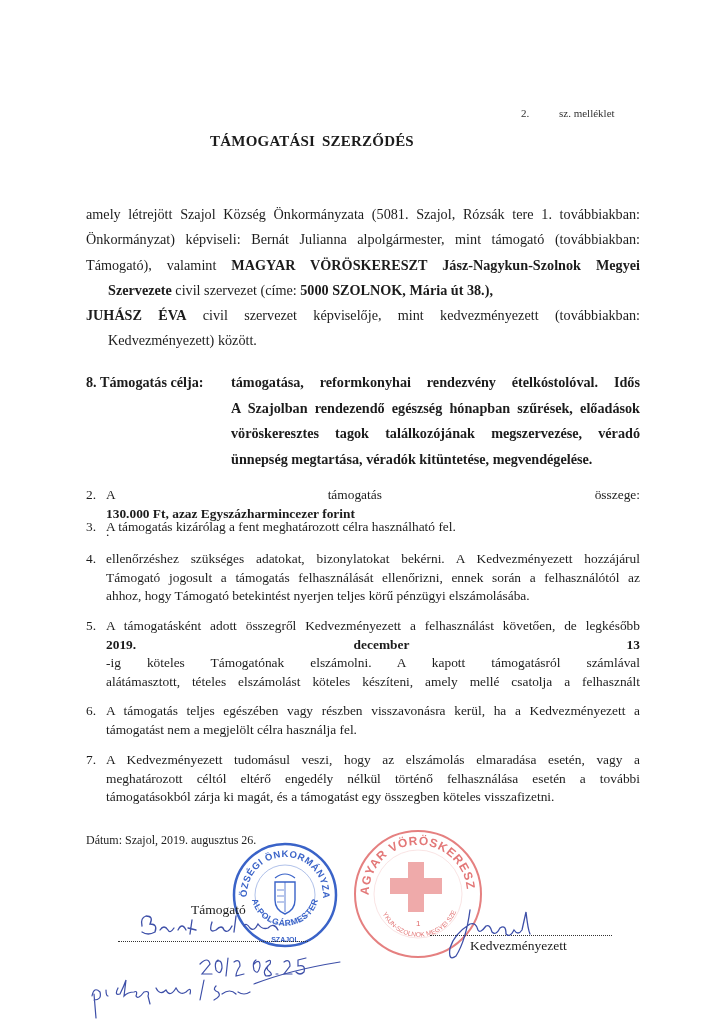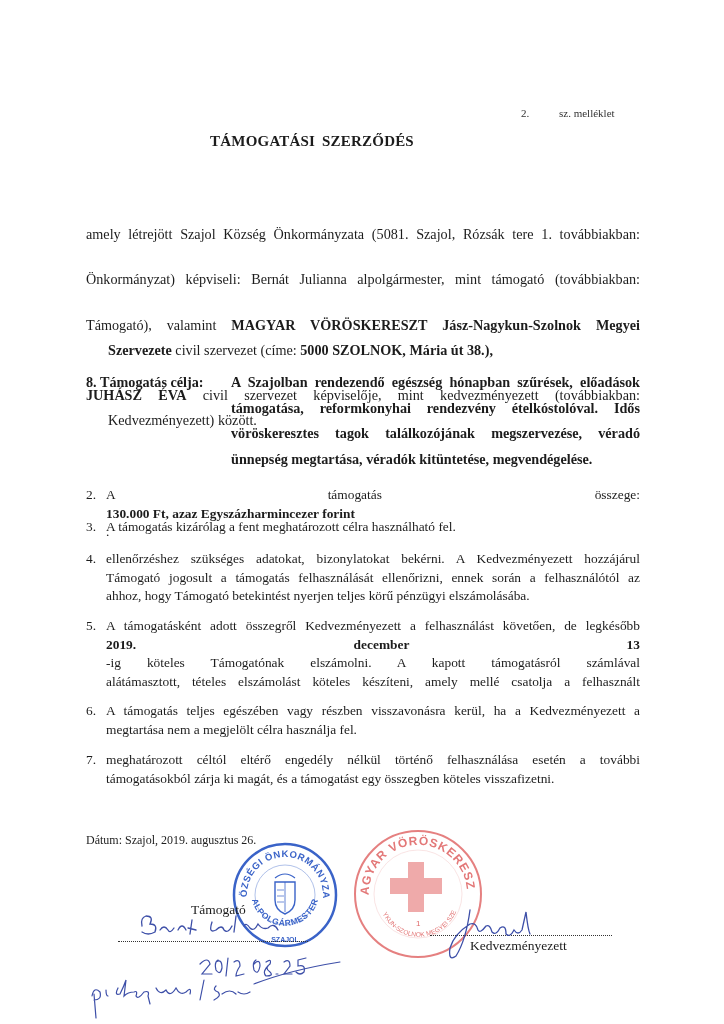--- a/index.html
+++ b/index.html
@@ -5,21 +5,21 @@
   html, body { margin: 0; padding: 0; background: #ffffff; }
   body { width: 724px; height: 1024px; position: relative; overflow: hidden;
          font-family: "Liberation Serif", "DejaVu Serif", serif; color: #1c1c1c; }
   .abs { position: absolute; }
   .annex { left: 521px; top: 107px; font-size: 11px; color: #333; }
   .annex .num { display: inline-block; width: 38px; }
   .title { left: 0; width: 624px; top: 133px; text-align: center; font-weight: bold;
            font-size: 15px; letter-spacing: 0.2px; word-spacing: 3px; }
   .intro { left: 86px; width: 554px; top: 202px; font-size: 14.2px; line-height: 25.3px;
            text-align: justify; text-align-last: left; }
-  .intro .jline { display: block; text-align: justify; text-align-last: justify; margin-top: 20px; }
+  .intro .jline { display: block; text-align: justify; text-align-last: justify; }
   .intro .lline { display: block; text-align: left; margin-left: 22px; }
   b { font-weight: bold; }
   .p1 { left: 86px; top: 370px; width: 554px; font-size: 14.2px; font-weight: bold; line-height: 25.6px; }
   .p1 .label { position: absolute; left: 0; top: 0; white-space: nowrap; }
   .p1 .body { position: absolute; left: 145px; width: 409px; }
   .p1 .body span { display: block; text-align: justify; text-align-last: justify; }
   .p1 .body span.last { text-align-last: left; }
   .item { left: 86px; width: 554px; font-size: 13.4px; line-height: 18.5px; }
   .item .n { position: absolute; left: 0; top: 0; }
   .item .t { margin-left: 20px; }
@@ -43,22 +43,22 @@
   <span class="jline">Önkormányzat) képviseli: Bernát Julianna alpolgármester, mint támogató (továbbiakban:</span>
   <span class="jline"><span>Támogató), valamint</span> <b>MAGYAR VÖRÖSKERESZT Jász-Nagykun-Szolnok Megyei</b></span>
   <span class="lline"><b>Szervezete</b><span> civil szervezet (címe: </span><b>5000 SZOLNOK, Mária út 38.),</b></span>
   <span class="jline"><b>JUHÁSZ ÉVA</b><span> civil szervezet képviselője, mint kedvezményezett (továbbiakban:</span></span>
   <span class="lline">Kedvezményezett) között.</span>
 </div>
 
 <div class="abs p1">
   <span class="label">8.  Támogatás célja:</span>
   <div class="body">
+    <span>támogatása, reformkonyhai rendezvény ételkóstolóval. Idős</span>
     <span>A Szajolban rendezendő egészség hónapban szűrések, előadások</span>
-    <span>támogatása, reformkonyhai rendezvény ételkóstolóval. Idős</span>
     <span>vöröskeresztes tagok találkozójának megszervezése, véradó</span>
     <span class="last">ünnepség megtartása, véradók kitüntetése, megvendégelése.</span>
   </div>
 </div>
 
 <div class="abs item" style="top:486px;">
   <span class="n">2.</span>
   <div class="t">
       <span class="last"><span>A támogatás összege: </span><b>130.000 Ft, azaz Egyszázharmincezer forint</b><span>.</span></span>
     </div>
@@ -86,27 +86,28 @@
     <span>A támogatásként adott összegről Kedvezményezett a felhasználást követően, de legkésőbb</span>
     <span><b>2019. december 13</b><span>-ig köteles Támogatónak elszámolni. A kapott támogatásról számlával</span></span>
     <span>alátámasztott, tételes elszámolást köteles készíteni, amely mellé csatolja a felhasznált</span>
   </div>
 </div>
 
 <div class="abs item" style="top:702px;">
   <span class="n">6.</span>
   <div class="t">
     <span>A támogatás teljes egészében vagy részben visszavonásra kerül, ha a Kedvezményezett a</span>
-    <span class="last">megtartása nem a megjelölt célra használja fel.</span>
+    <span class="last">támogatást nem a megjelölt célra használja fel.</span>
   </div>
 </div>
 
 <div class="abs item" style="top:751px;">
   <span class="n">7.</span>
   <div class="t">
+    <span>A Kedvezményezett tudomásul veszi, hogy az elszámolás elmaradása esetén, vagy a</span>
     <span>meghatározott céltól eltérő engedély nélkül történő felhasználása esetén a további</span>
     <span class="last">támogatásokból zárja ki magát, és a támogatást egy összegben köteles visszafizetni.</span>
   </div>
 </div>
 
 <div class="abs date">Dátum: Szajol, 2019. augusztus 26.</div>
 
 <div class="abs" style="left:232px; top:842px; width:106px; height:106px;">
   <svg width="106" height="106" viewBox="0 0 106 106">
     <defs>

